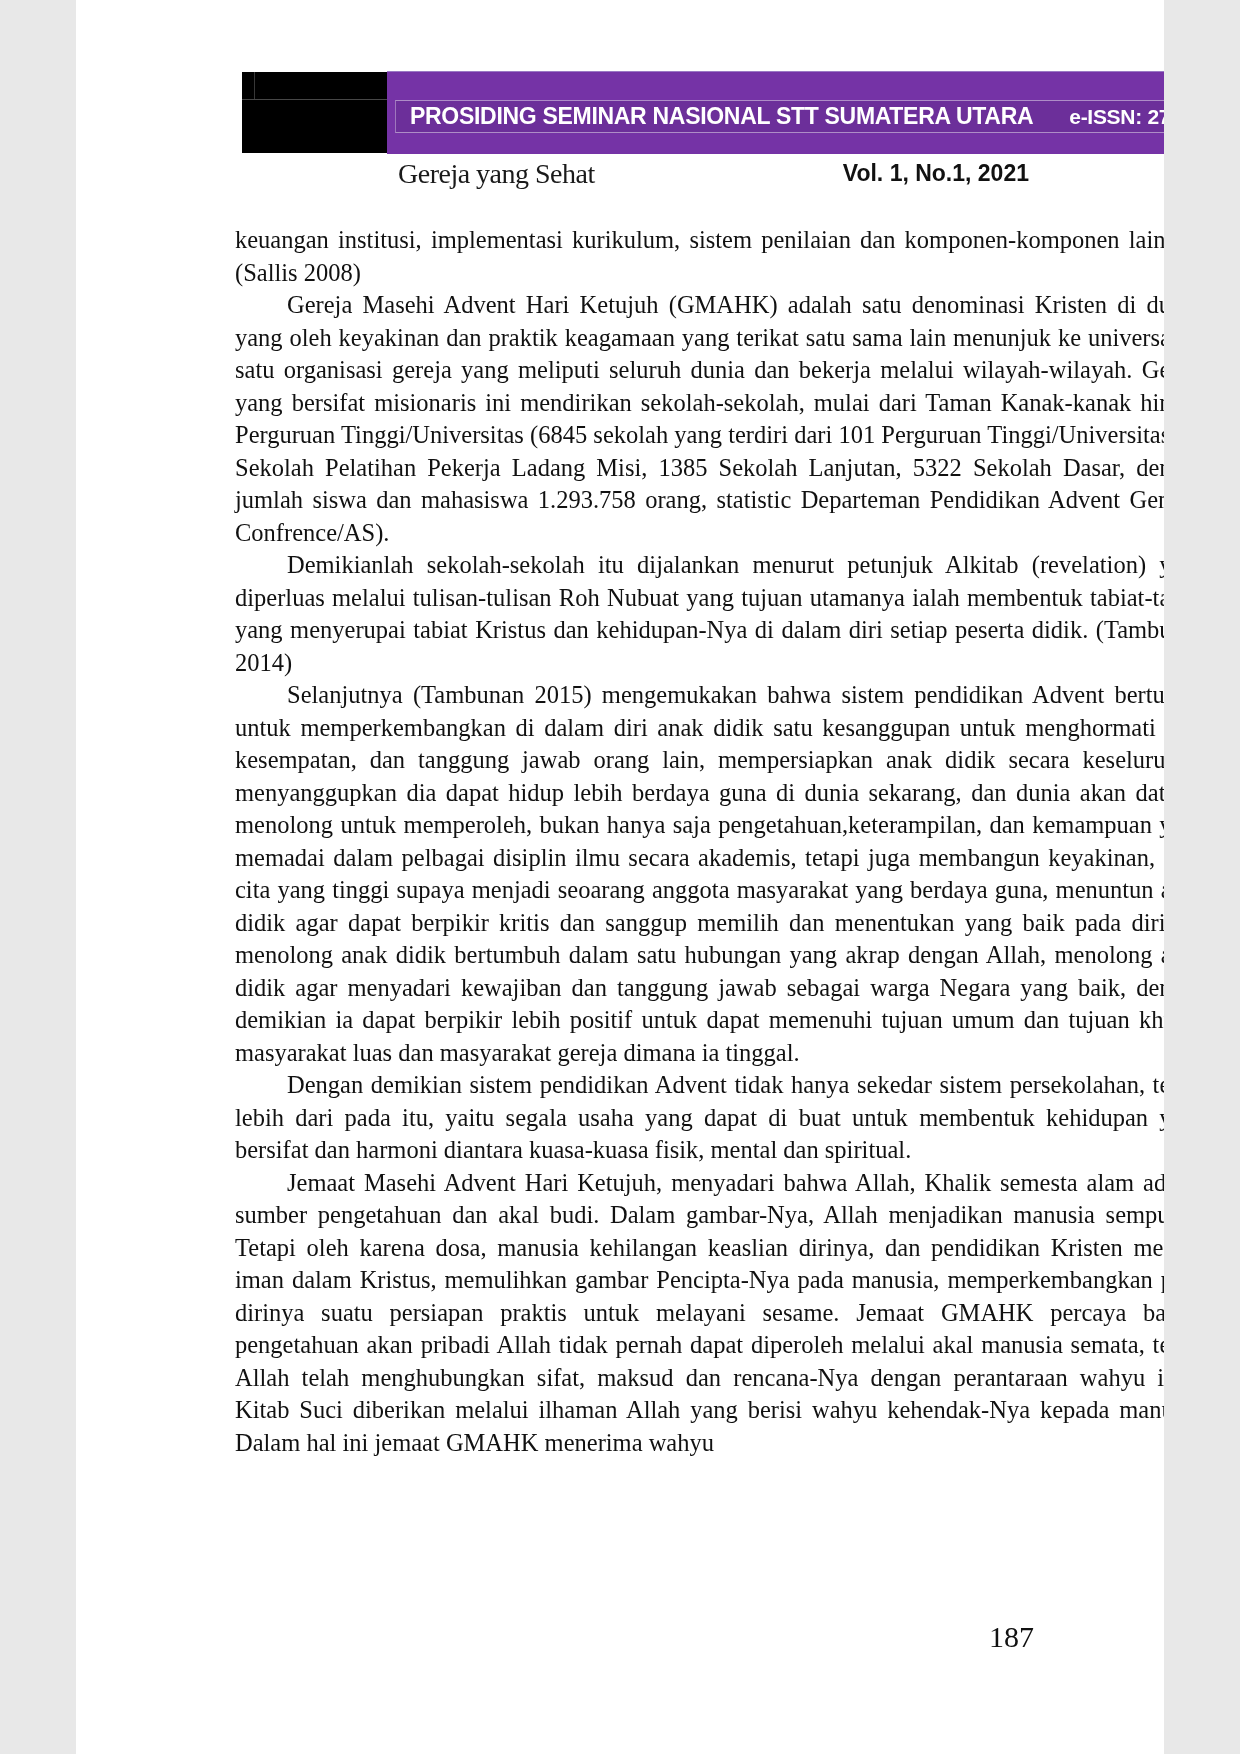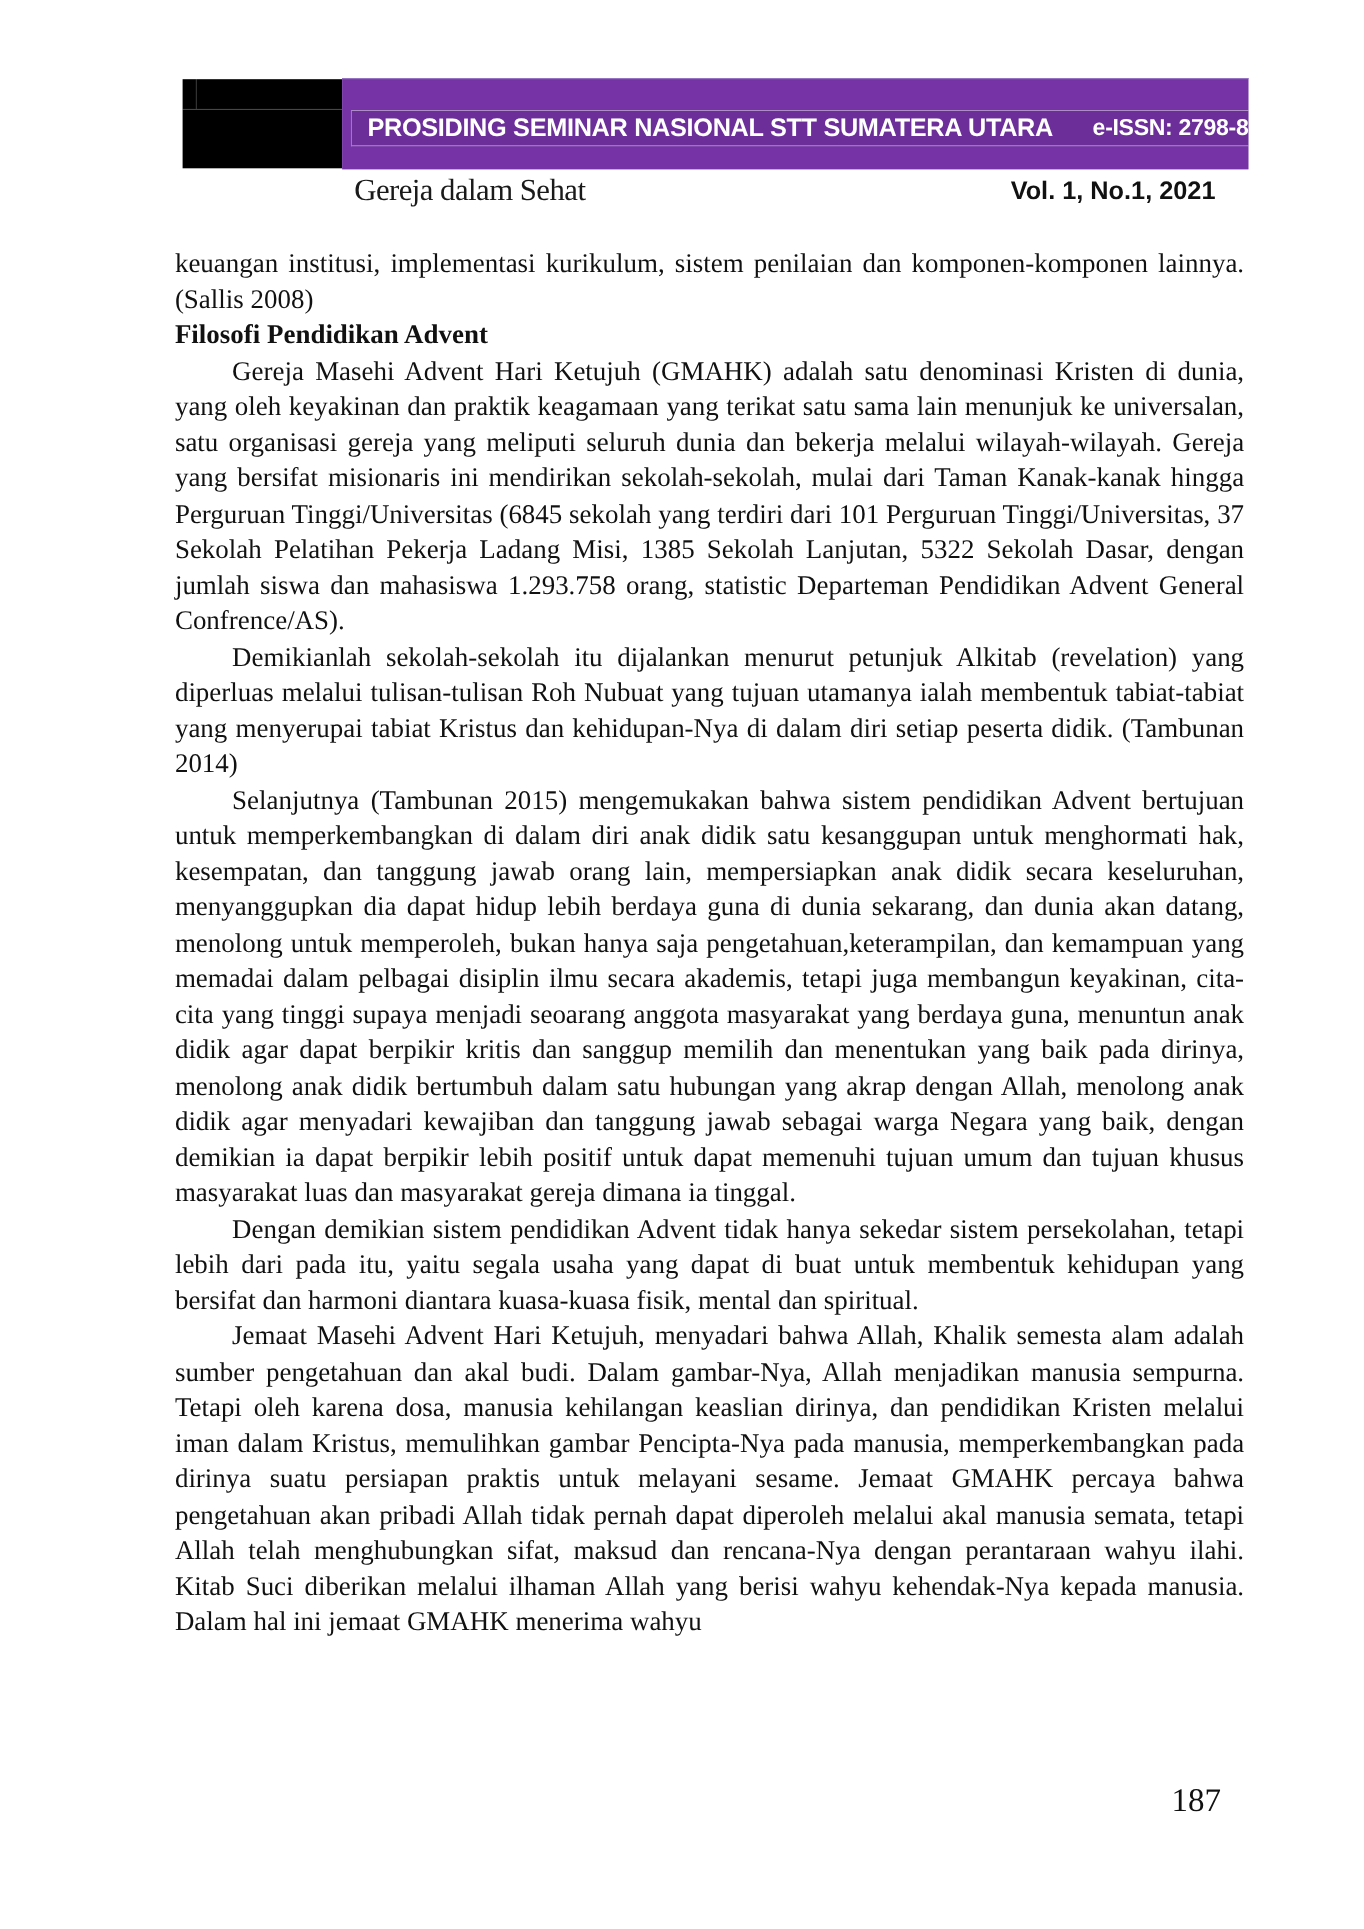--- a/index.html
+++ b/index.html
@@ -1,18 +1,18 @@
 <!DOCTYPE html>
 <html><head>
 <meta charset="utf-8">
 <style>
   html,body { margin:0; padding:0; background:#e8e8e8; }
   .page {
     position: relative;
-    width: 1240px;
+    width: 1088px;
     height: 1754px;
     margin: 0 auto;
     background: #ffffff;
     font-family: "Liberation Serif", "DejaVu Serif", serif;
     color: #111111;
     overflow: hidden;
   }
 
   
   .logo-box {
@@ -114,27 +114,26 @@
     <div class="logo-vline"></div>
   </div>
 
   <div class="banner" style="background-color: rgb(117, 51, 166);">
     <div class="banner-inner">
       <span class="banner-title">PROSIDING SEMINAR NASIONAL STT SUMATERA UTARA</span>
       <span class="banner-issn">e-ISSN: 2798-8244</span>
     </div>
   </div>
 
-  <div class="subheader-journal">Gereja dalam Sehat</div>
+  <div class="subheader-journal">Gereja yang Sehat</div>
   <div class="subheader-volume">Vol. 1, No.1, 2021</div>
 
   <div class="body-text">
     <p>keuangan institusi, implementasi kurikulum, sistem penilaian dan komponen-komponen lainnya. (Sallis 2008)</p>
 
-    <p class="section-heading">Filosofi Pendidikan Advent</p>
 
     <p class="indent">Gereja Masehi Advent Hari Ketujuh (GMAHK) adalah satu denominasi Kristen di dunia, yang oleh keyakinan dan praktik keagamaan yang terikat satu sama lain menunjuk ke universalan, satu organisasi gereja yang meliputi seluruh dunia dan bekerja melalui wilayah-wilayah. Gereja yang bersifat misionaris ini mendirikan sekolah-sekolah, mulai dari Taman Kanak-kanak hingga Perguruan Tinggi/Universitas (6845 sekolah yang terdiri dari 101 Perguruan Tinggi/Universitas, 37 Sekolah Pelatihan Pekerja Ladang Misi, 1385 Sekolah Lanjutan, 5322 Sekolah Dasar, dengan jumlah siswa dan mahasiswa 1.293.758 orang, statistic Departeman Pendidikan Advent General Confrence/AS).</p>
     <p class="indent">Demikianlah sekolah-sekolah itu dijalankan menurut petunjuk Alkitab (revelation) yang diperluas melalui tulisan-tulisan Roh Nubuat yang tujuan utamanya ialah membentuk tabiat-tabiat yang menyerupai tabiat Kristus dan kehidupan-Nya di dalam diri setiap peserta didik. (Tambunan 2014)</p>
     <p class="indent">Selanjutnya (Tambunan 2015) mengemukakan bahwa sistem pendidikan Advent bertujuan untuk memperkembangkan di dalam diri anak didik satu kesanggupan untuk menghormati hak, kesempatan, dan tanggung jawab orang lain, mempersiapkan anak didik secara keseluruhan, menyanggupkan dia dapat hidup lebih berdaya guna di dunia sekarang, dan dunia akan datang, menolong untuk memperoleh, bukan hanya saja pengetahuan,keterampilan, dan kemampuan yang memadai dalam pelbagai disiplin ilmu secara akademis, tetapi juga membangun keyakinan, cita-cita yang tinggi supaya menjadi seoarang anggota masyarakat yang berdaya guna, menuntun anak didik agar dapat berpikir kritis dan sanggup memilih dan menentukan yang baik pada dirinya, menolong anak didik bertumbuh dalam satu hubungan yang akrap dengan Allah, menolong anak didik agar menyadari kewajiban dan tanggung jawab sebagai warga Negara yang baik, dengan demikian ia dapat berpikir lebih positif untuk dapat memenuhi tujuan umum dan tujuan khusus masyarakat luas dan masyarakat gereja dimana ia tinggal.</p>
     <p class="indent">Dengan demikian sistem pendidikan Advent tidak hanya sekedar sistem persekolahan, tetapi lebih dari pada itu, yaitu segala usaha yang dapat di buat untuk membentuk kehidupan yang bersifat dan harmoni diantara kuasa-kuasa fisik, mental dan spiritual.</p>
     <p class="indent">Jemaat Masehi Advent Hari Ketujuh, menyadari bahwa Allah, Khalik semesta alam adalah sumber pengetahuan dan akal budi. Dalam gambar-Nya, Allah menjadikan manusia sempurna. Tetapi oleh karena dosa, manusia kehilangan keaslian dirinya, dan pendidikan Kristen melalui iman dalam Kristus, memulihkan gambar Pencipta-Nya pada manusia, memperkembangkan pada dirinya suatu persiapan praktis untuk melayani sesame. Jemaat GMAHK percaya bahwa pengetahuan akan pribadi Allah tidak pernah dapat diperoleh melalui akal manusia semata, tetapi Allah telah menghubungkan sifat, maksud dan rencana-Nya dengan perantaraan wahyu ilahi. Kitab Suci diberikan melalui ilhaman Allah yang berisi wahyu kehendak-Nya kepada manusia. Dalam hal ini jemaat GMAHK menerima wahyu</p>
   </div>
 
   <div class="page-number">187</div>
 

